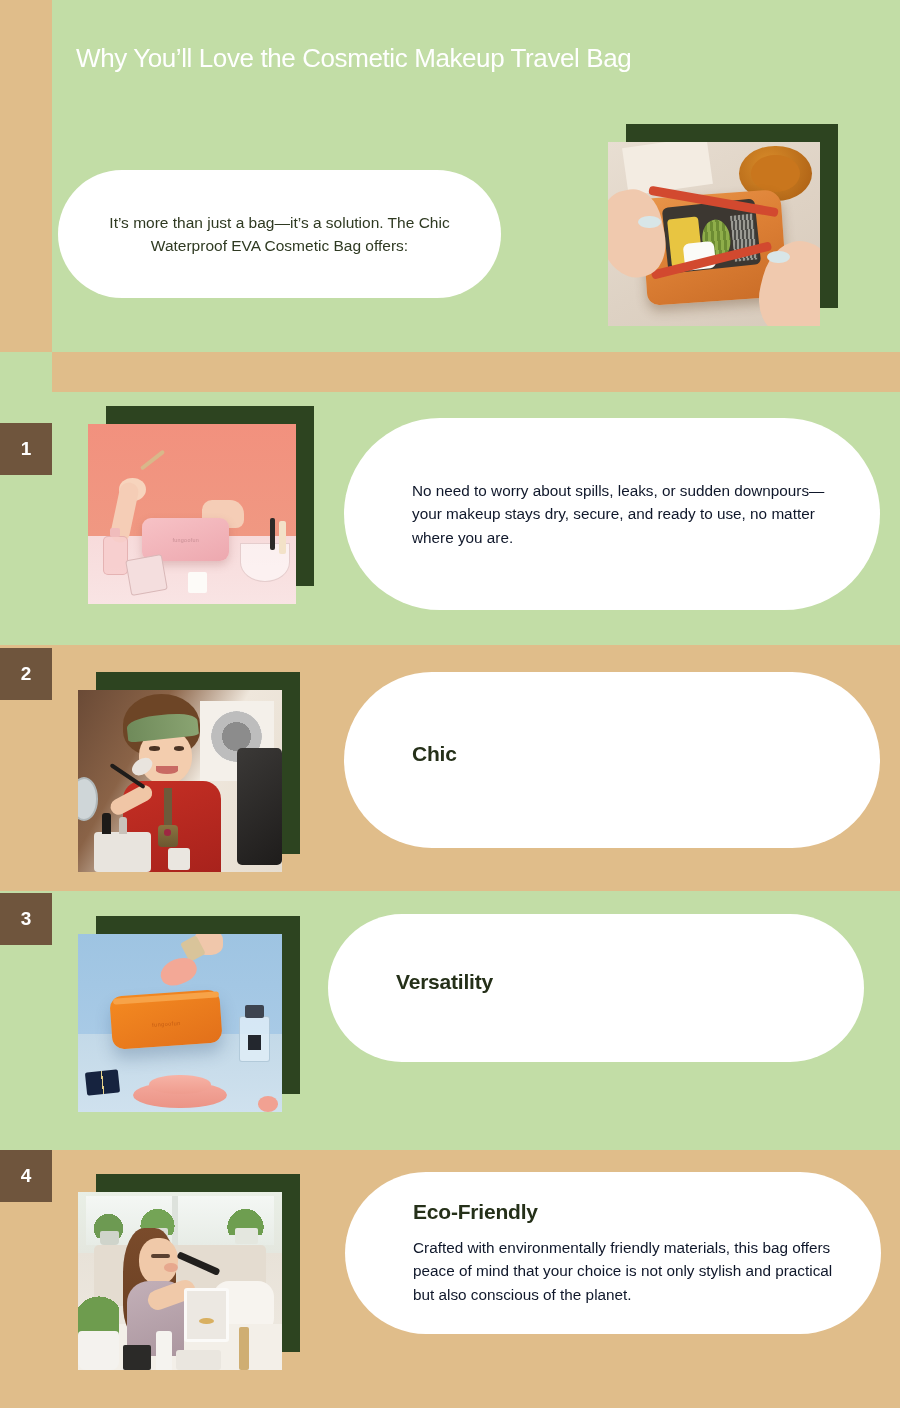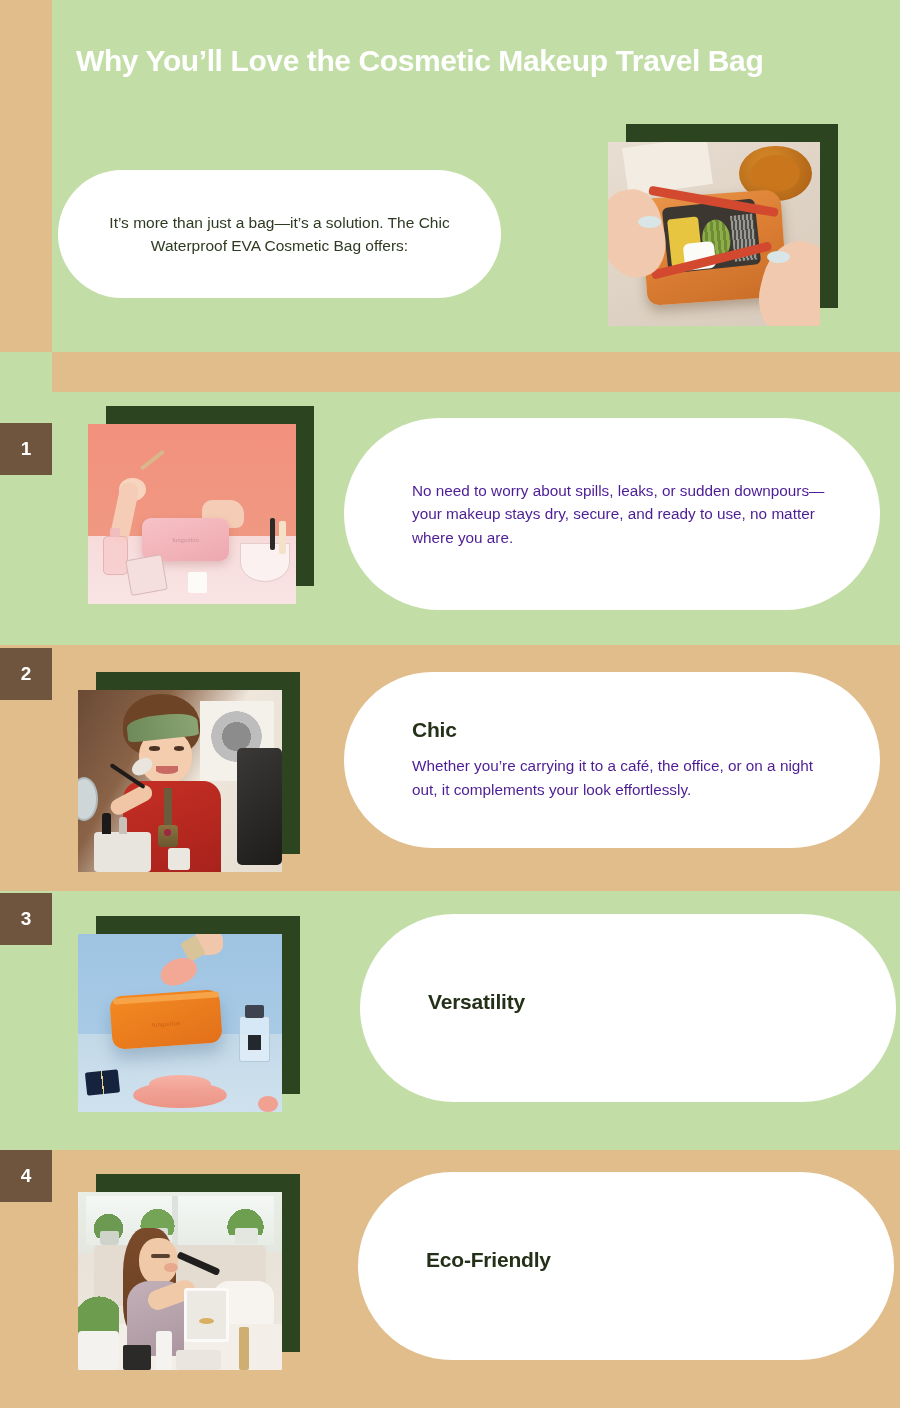--- a/index.html
+++ b/index.html
@@ -25,21 +25,21 @@
 
   
   .row1-green { left:0; top:392px;  width:900px; height:253px; }
   .row2-tan   { left:0; top:645px;  width:900px; height:246px; }
   .row3-green { left:0; top:891px;  width:900px; height:259px; }
   .row4-tan   { left:0; top:1150px; width:900px; height:258px; }
 
   
   .title {
     position:absolute; left:76px; top:44px; width:760px;
-    font-size:30px; font-weight:bold; color:#ffffff;
+    font-size:26px; font-weight:normal; color:#ffffff;
     line-height:1.13; letter-spacing:-0.4px;
   }
   .lead-bubble {
     position:absolute; left:58px; top:170px; width:443px; height:128px;
     background:#ffffff; border-radius:64px;
     display:flex; align-items:center; justify-content:center;
     text-align:center; padding:0 46px;
   }
   .lead-bubble span {
     font-size:15.5px; color:#2f3a22; line-height:1.5;
@@ -76,29 +76,29 @@
   .badge4 { top:1150px; }
 
   
   .pill {
     position:absolute; background:#ffffff;
     display:flex; flex-direction:column; justify-content:center;
     padding-left:68px; padding-right:46px;
   }
   .pill1 { left:344px; top:418px;  width:536px; height:192px; border-radius:96px; }
   .pill2 { left:344px; top:672px;  width:536px; height:176px; border-radius:88px; }
-  .pill3 { left:360px; top:914px;  width:536px; height:188px; border-radius:94px; }
-  .pill4 { left:358px; top:1172px; width:536px; height:188px; border-radius:94px; }
+  .pill3 { left:328px; top:914px;  width:536px; height:148px; border-radius:94px; }
+  .pill4 { left:345px; top:1172px; width:536px; height:162px; border-radius:94px; }
 
   .pill h2 {
     font-size:21px; font-weight:bold; color:#253019;
     margin-bottom:12px; letter-spacing:-0.2px;
   }
   .pill p {
-    font-size:15.3px; color:#4c1d95; line-height:1.54;
+    font-size:15.3px; color:#0f172a; line-height:1.54;
   }
 
   
 
   
   .hero-bg { background:linear-gradient(150deg,#e8ded2 0%,#ded2c4 55%,#d7cabb 100%); }
   .hero-cup { position:absolute; right:4%; top:2%; width:34%; height:30%;
     border-radius:50%; background:radial-gradient(circle at 40% 35%,#d98c2a,#a85c12); }
   .hero-cup:after { content:""; position:absolute; inset:16%; border-radius:50%;
     background:#c9761d; }
@@ -388,21 +388,20 @@
         <div class="p2-brushhd"></div>
         <div class="p2-mirror"></div>
         <div class="p2-cup"></div>
         <div class="p2-jar"></div>
       </div>
     </div>
   </div>
 
   <div class="pill pill2">
     <h2>Chic</h2>
-    <p>Whether you’re carrying it to a café, the office, or on a night out, it complements your look effortlessly.</p>
   </div>
 
   <div class="badge badge3">3</div>
 
   <div class="frame p3-frame">
     <div class="shadow"></div>
     <div class="photo">
       <div class="scene p3-bg">
         <div class="p3-hand"></div>
         <div class="p3-brushhd"></div>
@@ -453,15 +452,16 @@
         <div class="p4-pal"></div>
         <div class="p4-tube"></div>
         <div class="p4-tray"></div>
         <div class="p4-gloss"></div>
       </div>
     </div>
   </div>
 
   <div class="pill pill4">
     <h2>Eco-Friendly</h2>
+    <p>Crafted with environmentally friendly materials, this bag offers peace of mind that your choice is not only stylish and practical but also conscious of the planet.</p>
   </div>
 
 </div>
 
 </body></html>

